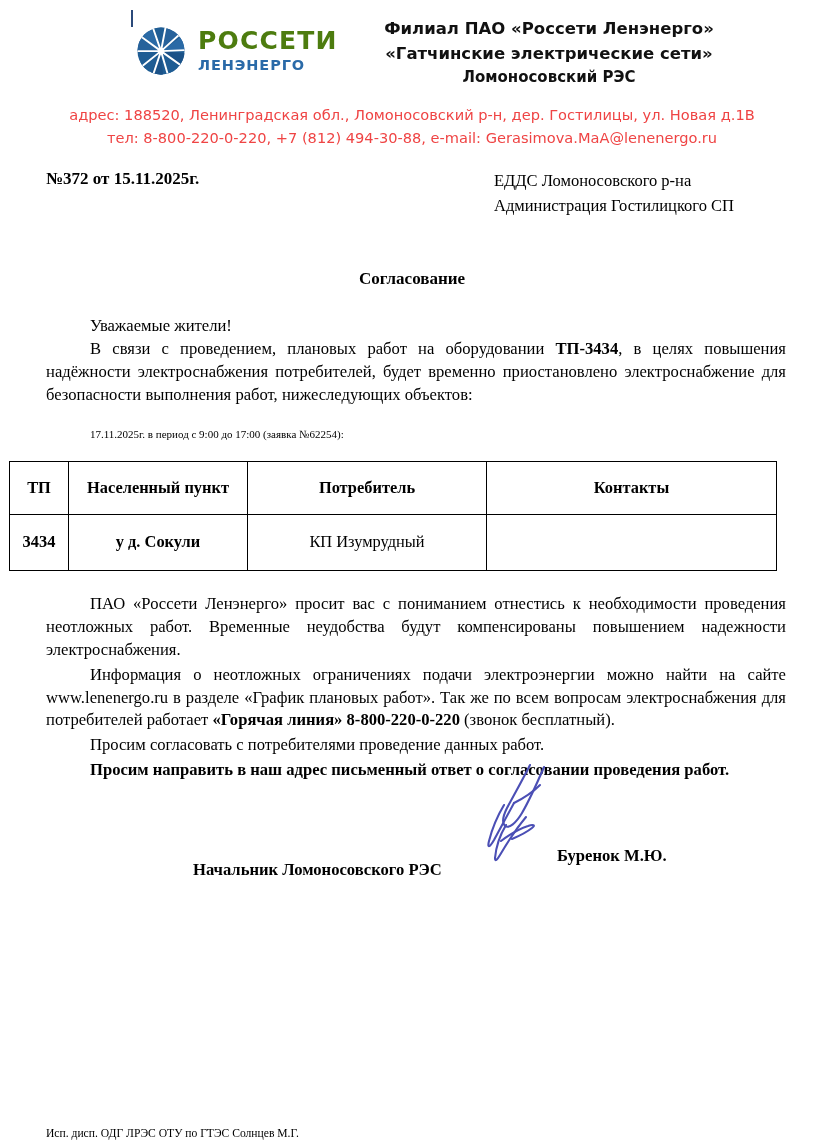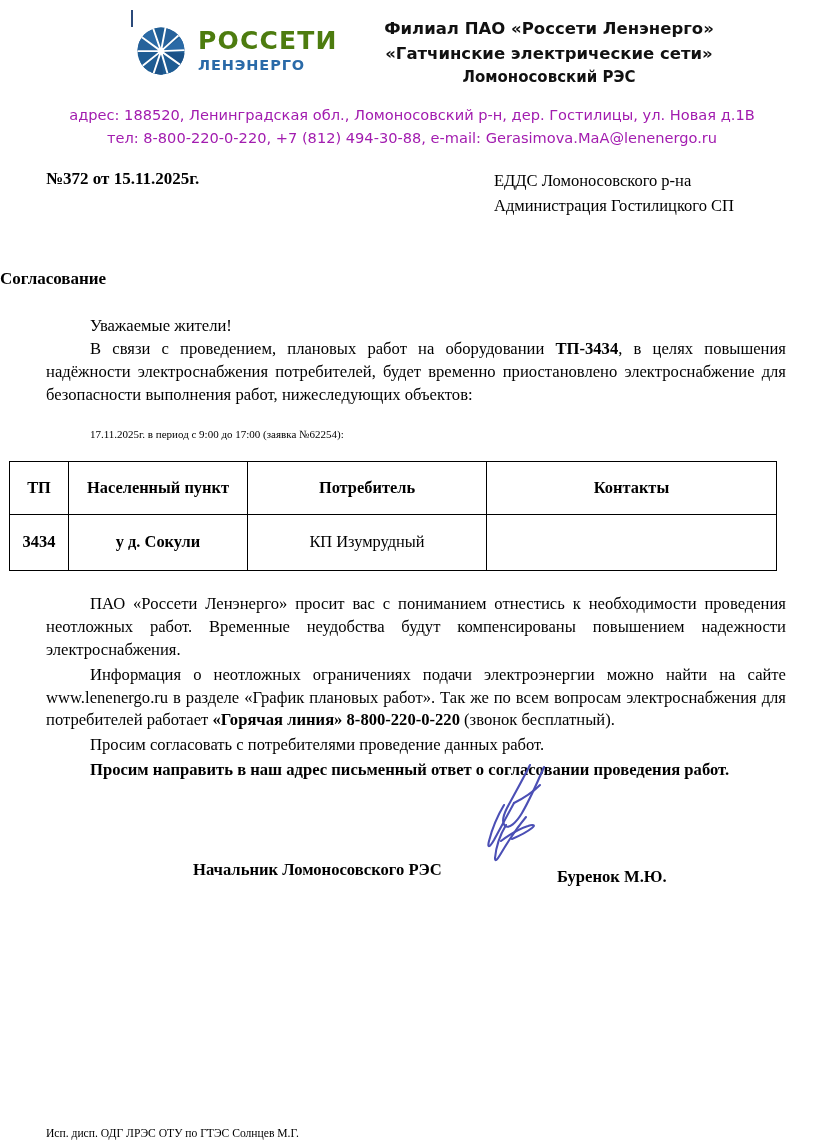--- a/index.html
+++ b/index.html
@@ -86,21 +86,21 @@
   .org-title .line3 {
     font-size: 15px;
   }
 
   .contact-block {
     margin-top: 4px;
     text-align: center;
     font-family: "DejaVu Sans", "Liberation Sans", sans-serif;
     font-size: 14.6px;
     line-height: 1.55;
-    color: #a21caf;
+    color: #ef4444;
   }
 
   
   .ref-row {
     position: relative;
     margin-top: 20px;
     height: 56px;
     padding: 0 30px 0 46px;
   }
   .ref-no {
@@ -114,20 +114,21 @@
     position: absolute;
     left: 494px;
     top: 0;
     font-size: 16.5px;
     line-height: 1.5;
   }
 
   
   .doc-title {
     margin-top: 44px;
+    text-align: center;
     font-weight: bold;
     font-size: 17px;
   }
   .body {
     margin-top: 26px;
     padding: 0 38px 0 46px;
     font-size: 16.6px;
     line-height: 1.38;
   }
   .body p {
@@ -194,21 +195,21 @@
   .sign-role {
     position: absolute;
     left: 193px;
     top: 32px;
     font-weight: bold;
     font-size: 16.6px;
   }
   .sign-name {
     position: absolute;
     left: 557px;
-    top: 39px;
+    top: 18px;
     font-weight: bold;
     font-size: 16.6px;
   }
   .signature-glyph {
     position: absolute;
     left: 474px;
     top: 763px;
     width: 96px;
     height: 102px;
     pointer-events: none;

